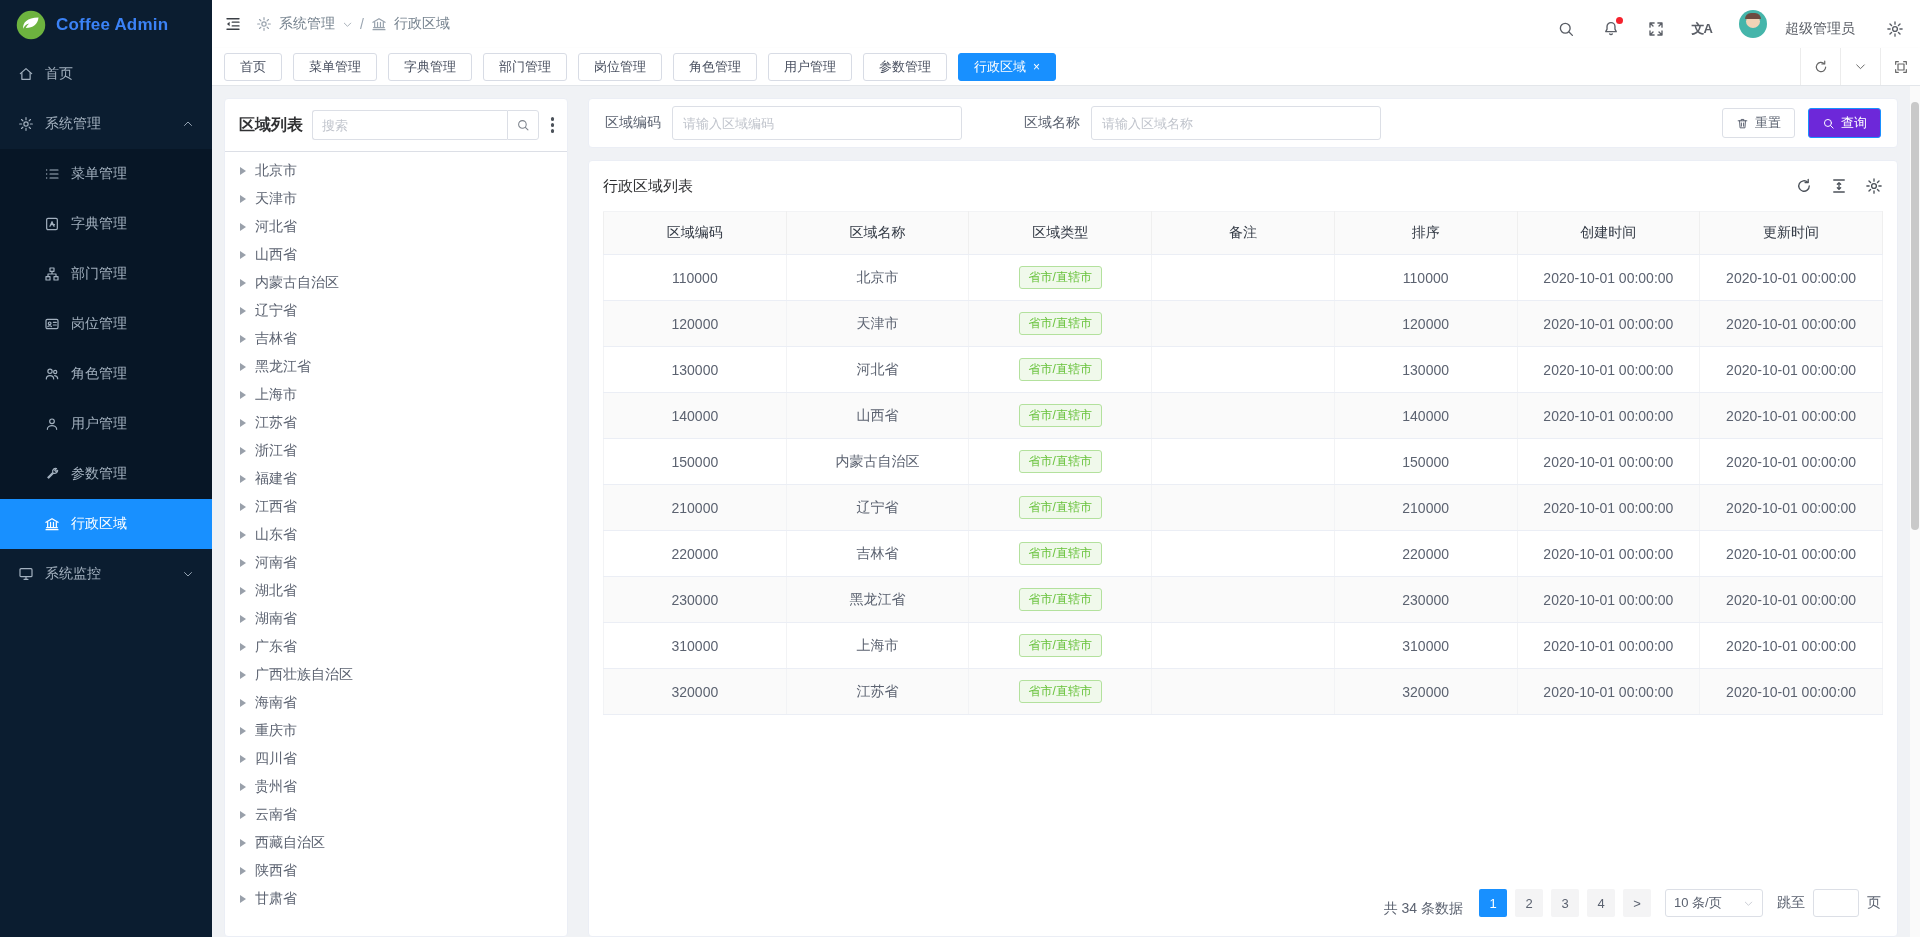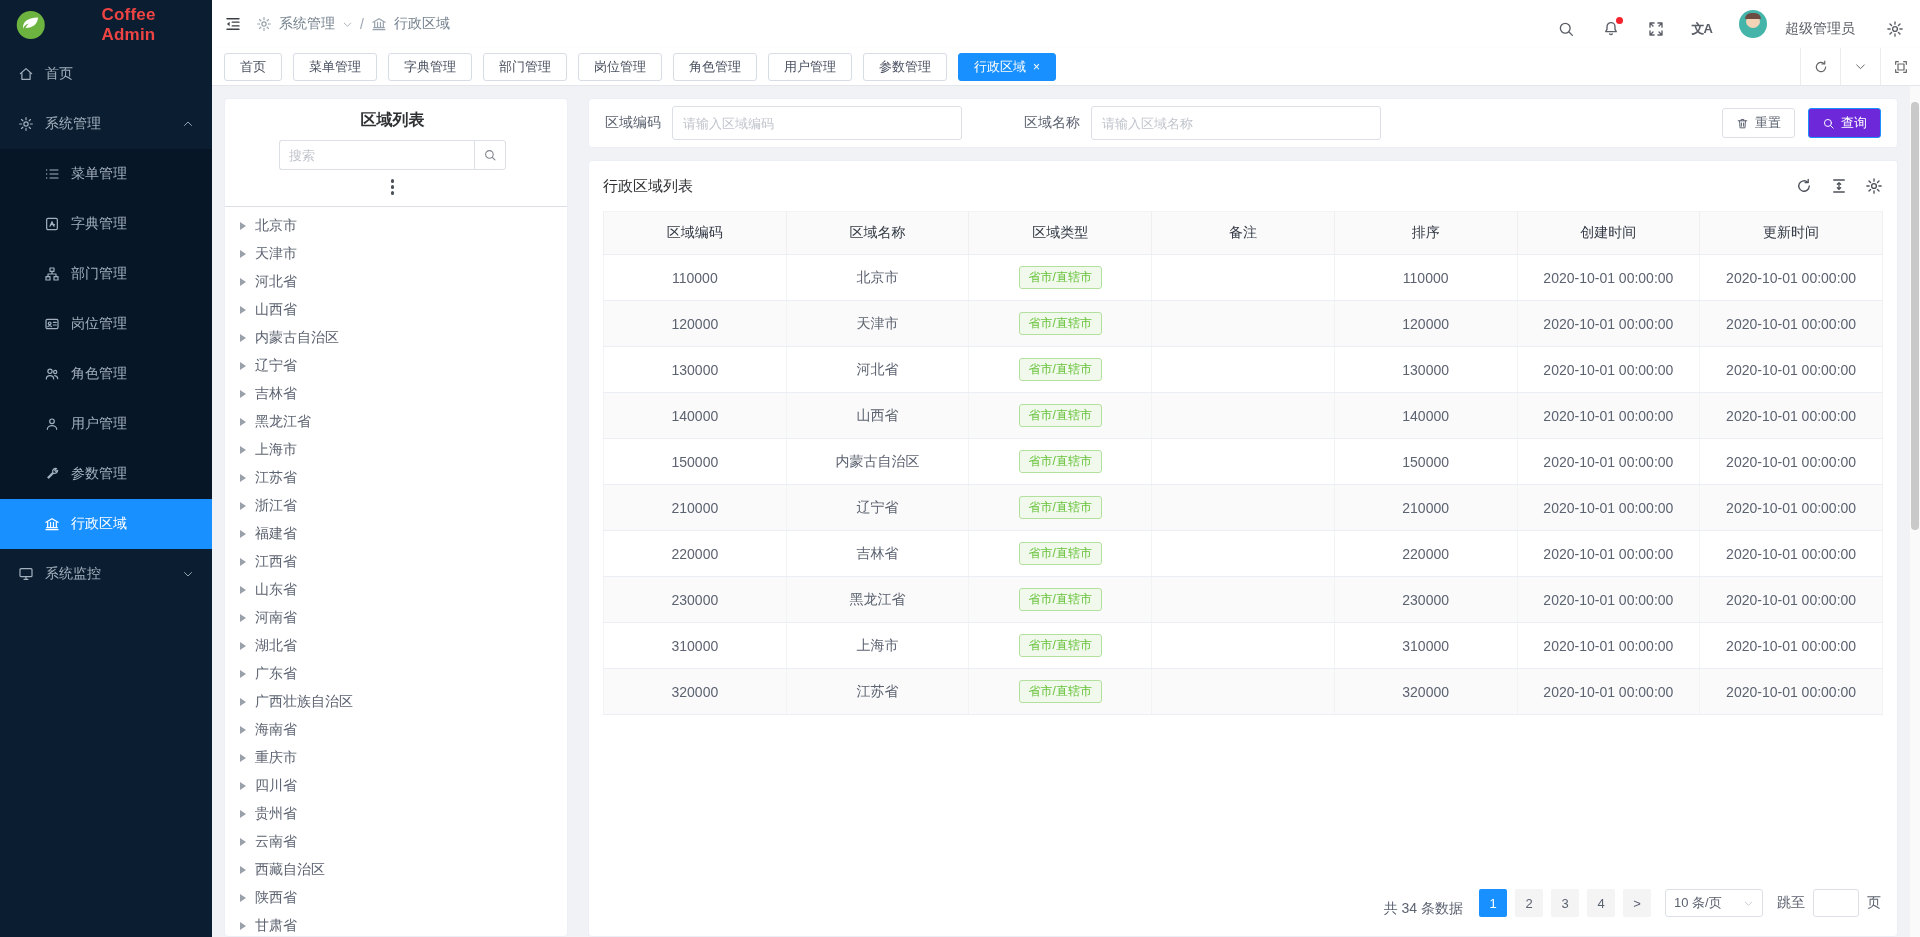--- a/index.html
+++ b/index.html
@@ -9,21 +9,21 @@
 
   
   .icon { display:inline-flex; align-items:center; justify-content:center; flex-shrink:0; }
   .icon svg { width:16px; height:16px; stroke:currentColor; fill:none; stroke-width:1.8; stroke-linecap:round; stroke-linejoin:round; display:block; }
   .icon.lg svg { width:18px; height:18px; }
 
   
   .sidebar { width:212px; background:#0b1d30; color:#a3b1bf; flex-shrink:0; display:flex; flex-direction:column; overflow:hidden; }
   .logo { height:49px; display:flex; align-items:center; gap:10px; padding-left:16px; flex-shrink:0; }
   .logo svg { width:30px; height:30px; display:block; }
-  .logo-text { color:#ef4444; font-weight:bold; font-size:17px; letter-spacing:.2px;margin-left:46px; }
+  .logo-text { color:#3b82f6; font-weight:bold; font-size:17px; letter-spacing:.2px; }
   .menu-item { height:50px; display:flex; align-items:center; gap:11px; padding:0 18px; font-size:14px; cursor:pointer; flex-shrink:0; }
   .menu-item .chev { margin-left:auto; }
   .menu-item .chev svg { width:12px; height:12px; }
   .submenu { background:#071626; }
   .submenu .menu-item { padding-left:44px; }
   .menu-item.active { background:#1890ff; color:#fff; }
 
   
   .main { flex:1; display:flex; flex-direction:column; min-width:0; }
 
@@ -48,21 +48,21 @@
   .tab-close { margin-left:7px; font-size:12px; line-height:1; }
   .tab-controls { display:flex; align-items:stretch; height:100%; color:#666; }
   .tab-ctrl { width:40px; display:flex; align-items:center; justify-content:center; border-left:1px solid #ececec; cursor:pointer; }
 
   
   .content { flex:1; display:flex; gap:20px; padding:12px 22px 0 12px; min-height:0; background:#f0f2f5; }
   .card { background:#fff; border:1px solid #ebeef5; border-radius:4px; }
 
   
   .tree-card { width:344px; flex-shrink:0; display:flex; flex-direction:column; overflow:hidden; }
-  .tree-head { display:flex; align-items:center; gap:9px; padding:11px 10px 11px 3px; border-bottom:1px solid #dcdfe6; flex-shrink:0;flex-direction:column; }
+  .tree-head { display:flex; align-items:center; gap:9px; padding:11px 10px 11px 14px; border-bottom:1px solid #dcdfe6; flex-shrink:0; }
   .tree-title { font-size:16px; font-weight:bold; color:#303133; white-space:nowrap; }
   .tree-search { display:flex; flex:1; min-width:0; }
   .tree-search input { flex:1; min-width:0; height:30px; border:1px solid #dcdfe6; border-right:none; border-radius:3px 0 0 3px; padding:0 9px; font-size:13px; color:#606266; outline:none; font-family:inherit; }
   .tree-search input::placeholder { color:#c0c4cc; }
   .tree-search-btn { width:32px; height:30px; border:1px solid #dcdfe6; border-radius:0 3px 3px 0; background:#fff; display:flex; align-items:center; justify-content:center; color:#7d838c; cursor:pointer; }
   .dots { display:flex; flex-direction:column; gap:2.5px; padding:0 3px; cursor:pointer; }
   .dots i { width:3.5px; height:3.5px; border-radius:50%; background:#4c525a; }
   .tree-list { flex:1; padding-top:5px; overflow:hidden; }
   .tree-item { height:28px; display:flex; align-items:center; gap:9px; padding-left:15px; color:#5b6270; font-size:14px; cursor:pointer; }
   .caret-right { width:0; height:0; border-top:4.5px solid transparent; border-bottom:4.5px solid transparent; border-left:6px solid #99a0aa; }
@@ -441,20 +441,24 @@
               <span class="caret-right"></span>
               <span class="tree-label">山东省</span>
             </div>
             <div class="tree-item">
               <span class="caret-right"></span>
               <span class="tree-label">河南省</span>
             </div>
             <div class="tree-item">
               <span class="caret-right"></span>
               <span class="tree-label">湖北省</span>
+            </div>
+            <div class="tree-item">
+              <span class="caret-right"></span>
+              <span class="tree-label">湖南省</span>
             </div>
             <div class="tree-item">
               <span class="caret-right"></span>
               <span class="tree-label">广东省</span>
             </div>
             <div class="tree-item">
               <span class="caret-right"></span>
               <span class="tree-label">广西壮族自治区</span>
             </div>
             <div class="tree-item">

